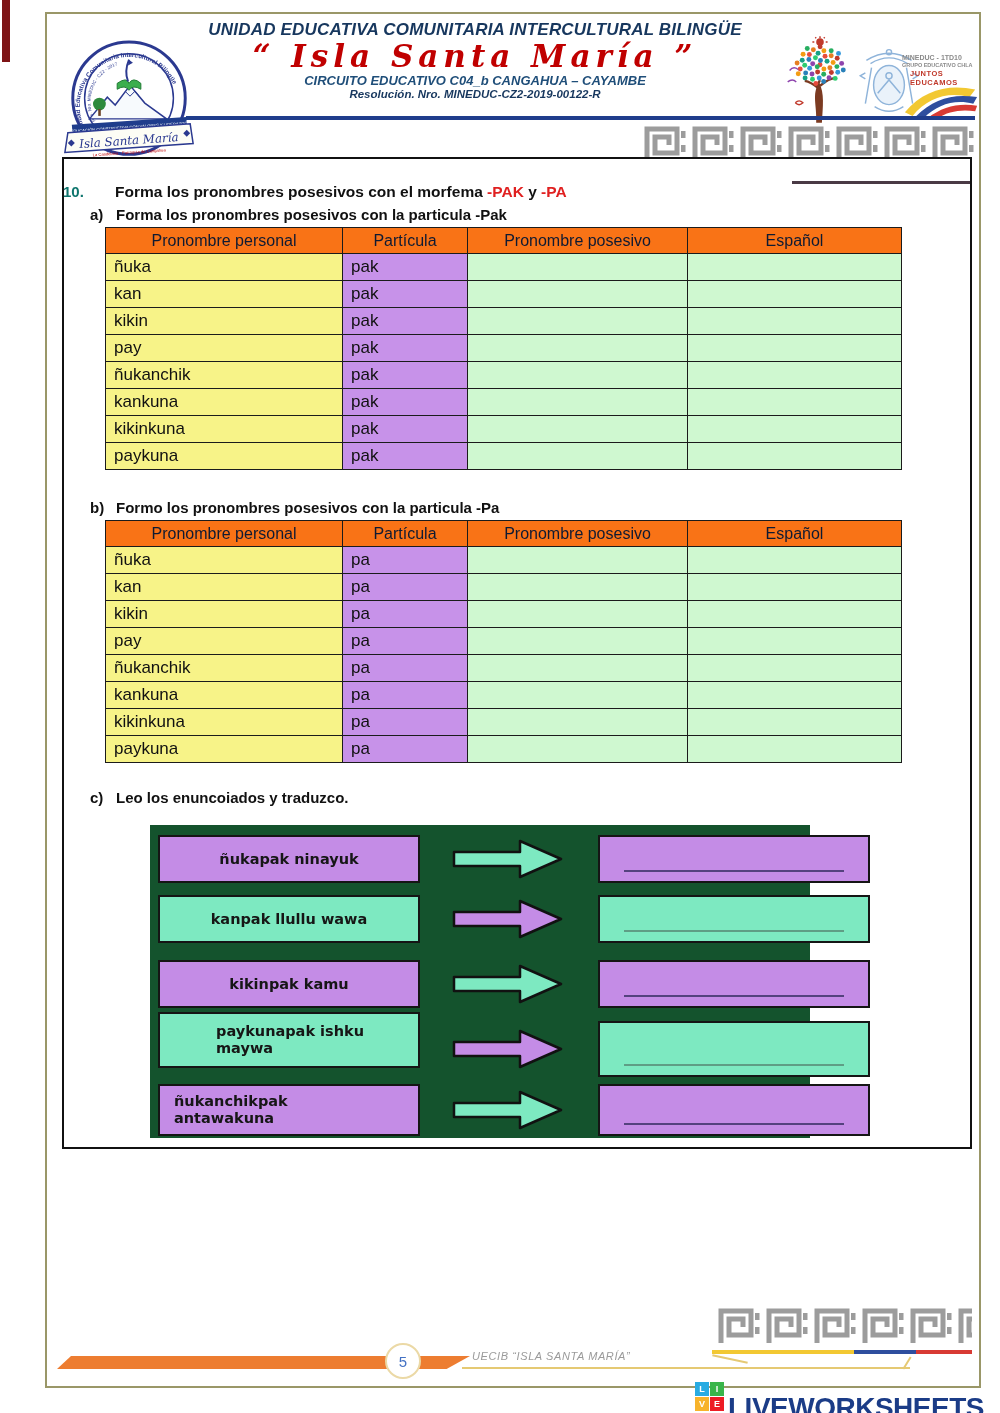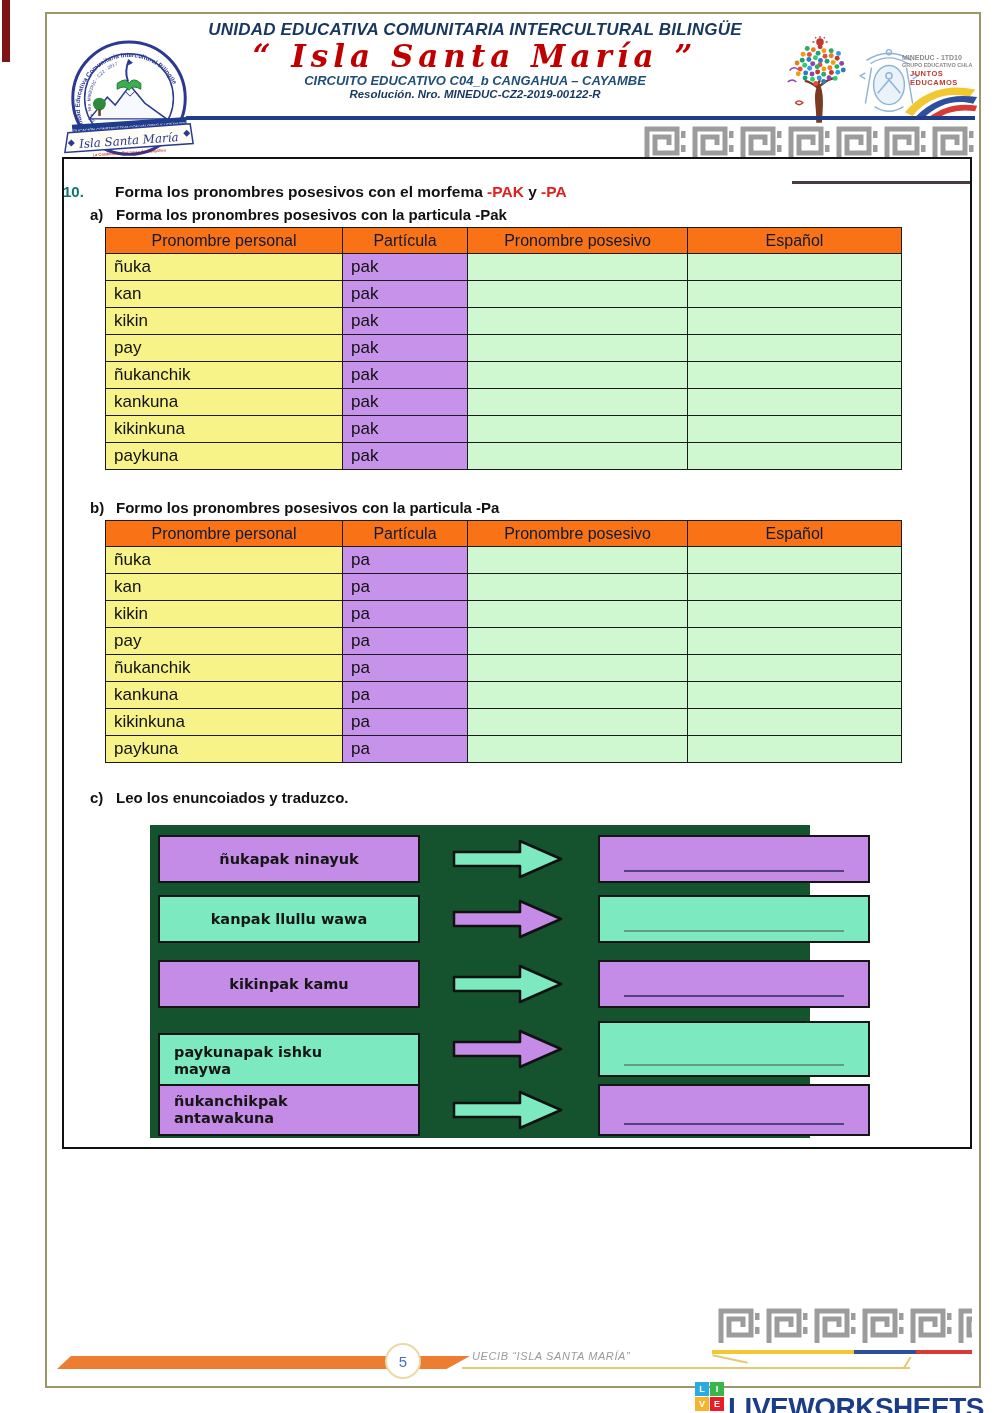--- a/index.html
+++ b/index.html
@@ -381,21 +381,21 @@
       </div>
       <div class="c-leftbox center" style="left: 8px; top: 135px; width: 262px; height: 48px; background: rgb(196, 140, 230);">
         <span class="phrase">kikinpak kamu</span>
       </div>
       <svg viewBox="0 0 112 44" width="112" height="44" class="c-arrow" style="left: 302px; top: 137px;">
         <path d="M2,15 H68 V4 L109,22 L68,40 V29 H2 Z" fill="#7DE9C1" stroke="#111" stroke-width="2.5" stroke-linejoin="round"></path>
       </svg>
       <div class="c-rightbox" style="left: 448px; top: 135px; width: 272px; height: 48px; background: rgb(196, 140, 230);">
         <span class="c-line" style="border-bottom-color: rgb(84, 66, 126);"></span>
       </div>
-      <div class="c-leftbox left" style="left: 8px; top: 208px; width: 262px; height: 56px; background: rgb(125, 233, 193);">
+      <div class="c-leftbox left" style="left: 8px; top: 187px; width: 262px; height: 56px; background: rgb(125, 233, 193); padding-left: 42px;">
         <span class="phrase">paykunapak ishku maywa</span>
       </div>
       <svg viewBox="0 0 112 44" width="112" height="44" class="c-arrow" style="left: 302px; top: 202px;">
         <path d="M2,15 H68 V4 L109,22 L68,40 V29 H2 Z" fill="#C48CE6" stroke="#111" stroke-width="2.5" stroke-linejoin="round"></path>
       </svg>
       <div class="c-rightbox" style="left: 448px; top: 196px; width: 272px; height: 56px; background: rgb(125, 233, 193);">
         <span class="c-line" style="border-bottom-color: rgb(95, 157, 133);"></span>
       </div>
       <div class="c-leftbox left" style="left: 8px; top: 259px; width: 262px; height: 52px; background: rgb(196, 140, 230);">
         <span class="phrase">ñukanchikpak antawakuna</span>

